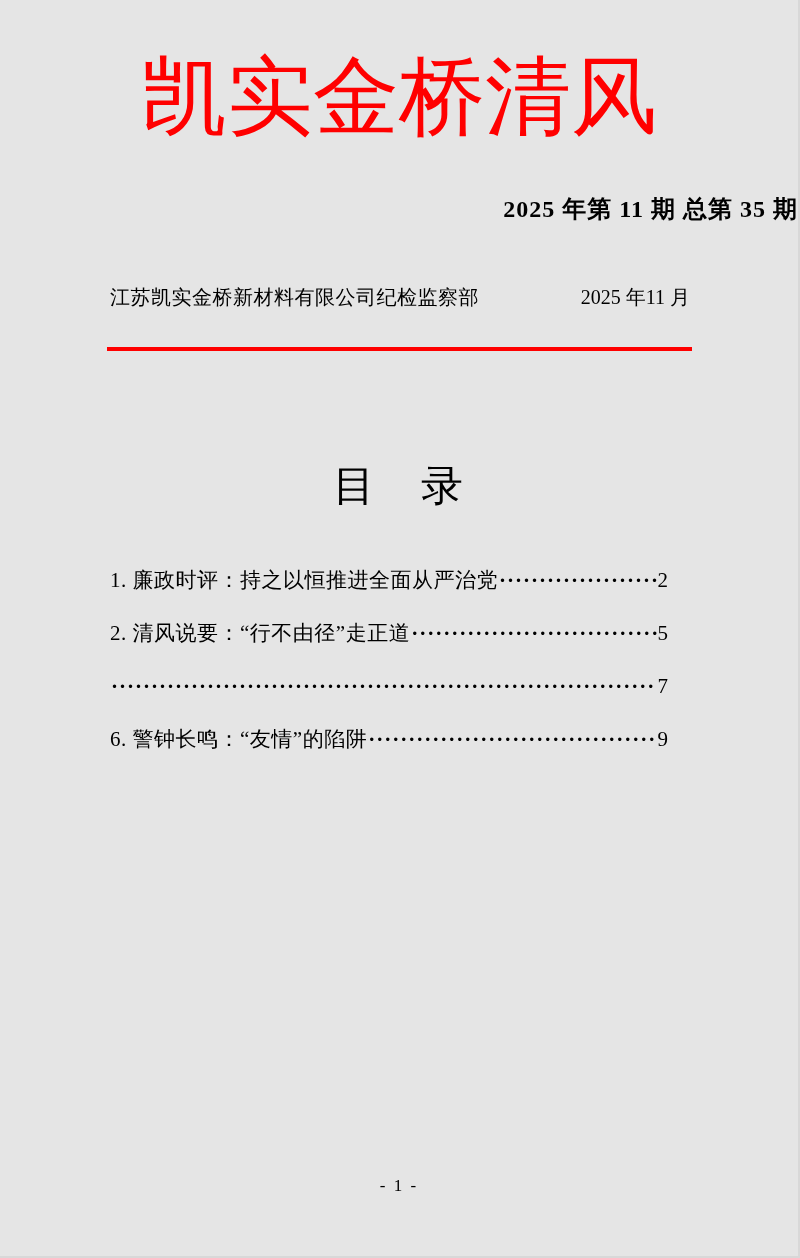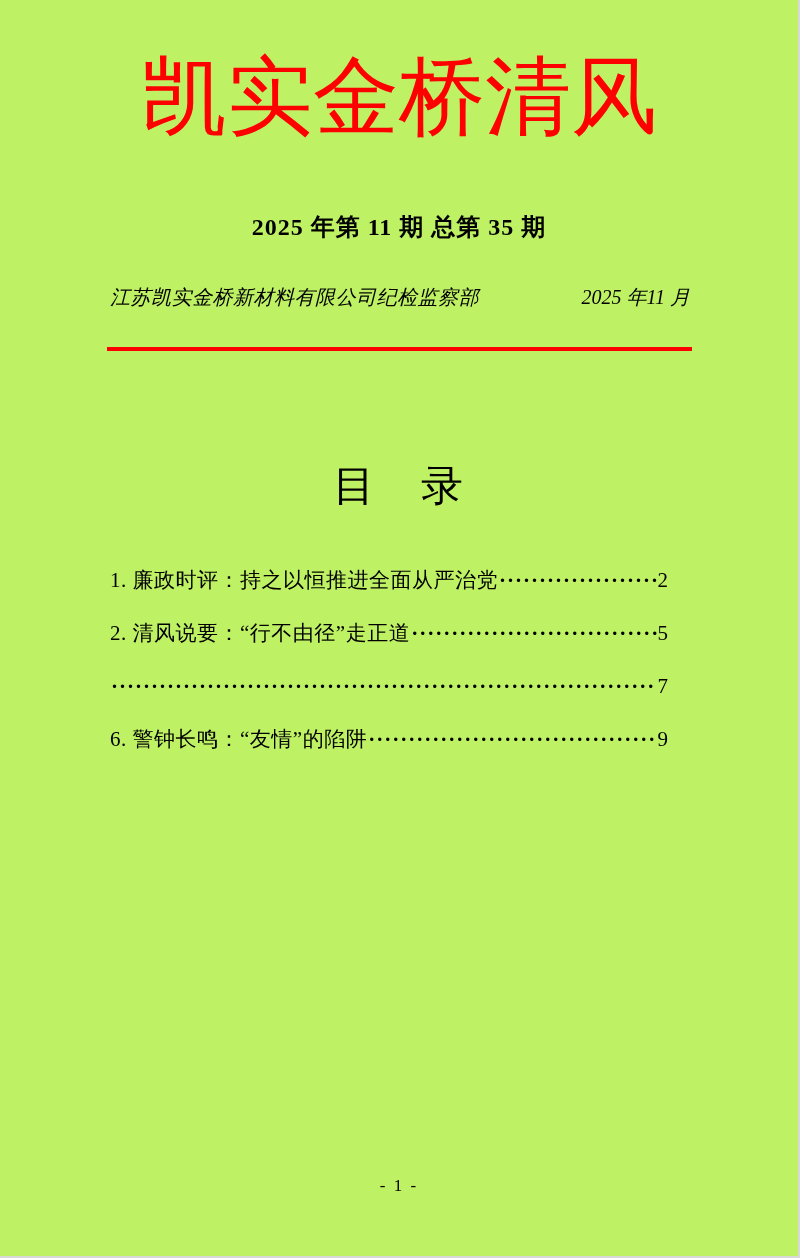--- a/index.html
+++ b/index.html
@@ -4,21 +4,21 @@
 <style>
   html, body {
     margin: 0;
     padding: 0;
     background: #ffffff;
   }
   .page {
     position: relative;
     width: 798px;
     height: 1256px;
-    background: #bef264;
+    background: #e5e5e5;
     border-right: 2px solid #d8d8d8;
     border-bottom: 2px solid #d8d8d8;
     font-family: "Liberation Serif", "DejaVu Serif", serif;
     color: #000000;
     overflow: hidden;
   }
   .masthead {
     position: absolute;
     top: 44px;
     left: 0;
@@ -26,38 +26,37 @@
     text-align: center;
     font-size: 86px;
     line-height: 1.25;
     font-weight: 400;
     color: #ff0000;
     letter-spacing: 0px;
     white-space: nowrap;
   }
   .issue-line {
     position: absolute;
-    top: 211px;
+    top: 193px;
     left: 0;
     width: 100%;
-    text-align: center;
+    text-align: right;
     font-size: 24px;
     font-weight: bold;
     letter-spacing: 1px;
   }
   .publisher-row {
     position: absolute;
     top: 284px;
     left: 110px;
     right: 108px;
     display: flex;
     justify-content: space-between;
     align-items: flex-end;
     font-size: 20px;
-    font-style: italic;
   }
   .publisher-name {
     letter-spacing: 0.5px;
   }
   .issue-date {
   }
   .red-rule {
     position: absolute;
     top: 347px;
     left: 107px;

